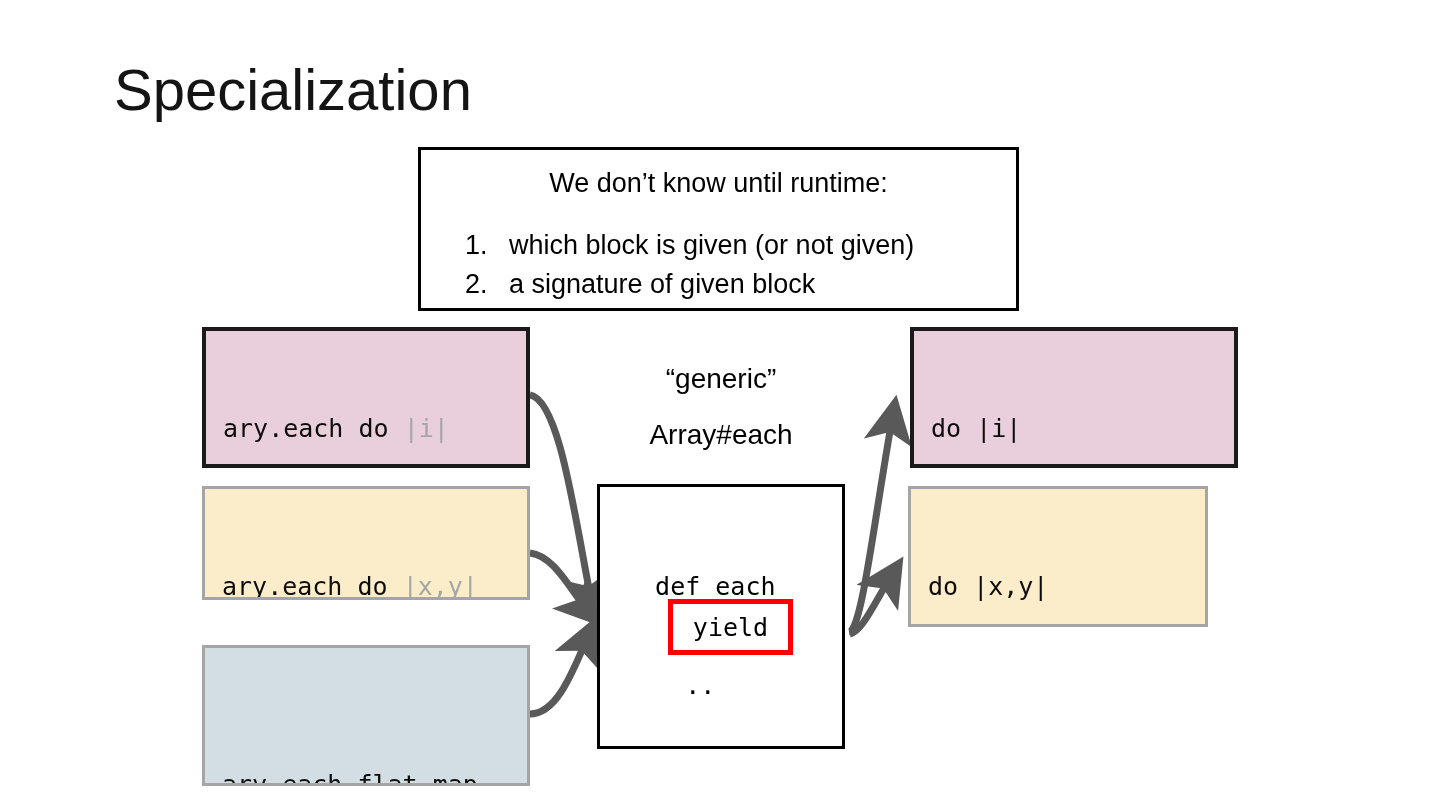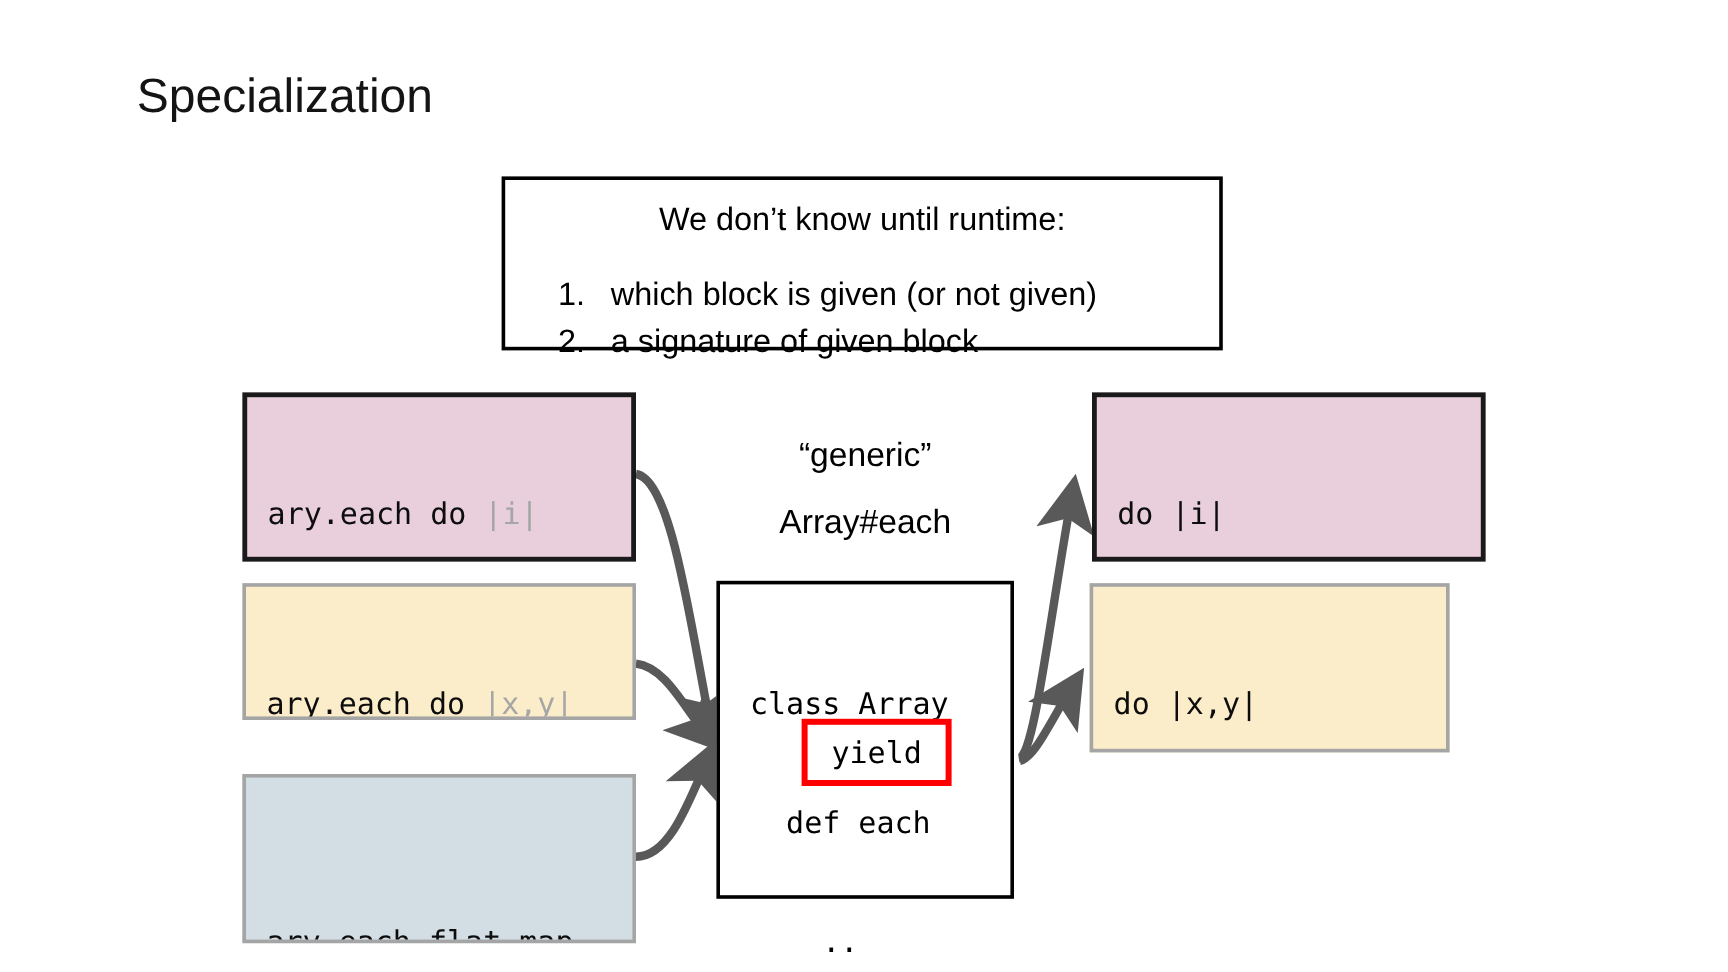--- a/index.html
+++ b/index.html
@@ -21,35 +21,35 @@
     inset: 0;
     width: 1440px;
     height: 810px;
   }
 
   
   .slide-title {
     position: absolute;
     left: 114px;
     top: 58px;
-    font-size: 40px;
+    font-size: 58px;
     line-height: 1.1;
     font-weight: 400;
     letter-spacing: 0px;
     color: #141414;
     white-space: nowrap;
   }
 
   
   .callout {
     position: absolute;
     left: 418px;
     top: 147px;
     width: 601px;
-    height: 145px;
+    height: 164px;
     border: 3px solid #000000;
     background: #ffffff;
     box-sizing: border-box;
   }
   .callout-heading {
     position: absolute;
     left: 0;
     top: 17px;
     width: 100%;
     text-align: center;
@@ -255,21 +255,20 @@
     </div>
   </div>
 
   <div class="generic-label">
     <div class="generic-quoted">“generic”</div>
     <div class="generic-name">Array#each</div>
   </div>
 
   <div id="center-box">
     <div class="code-lines">
-      <div class="code-line">class Array</div>
       <div class="code-line">  def each</div>
       <div class="code-line">    ..</div>
       
       
       
       
     </div>
     <div class="yield-highlight">
       <span class="yield-text">yield</span>
     </div>

